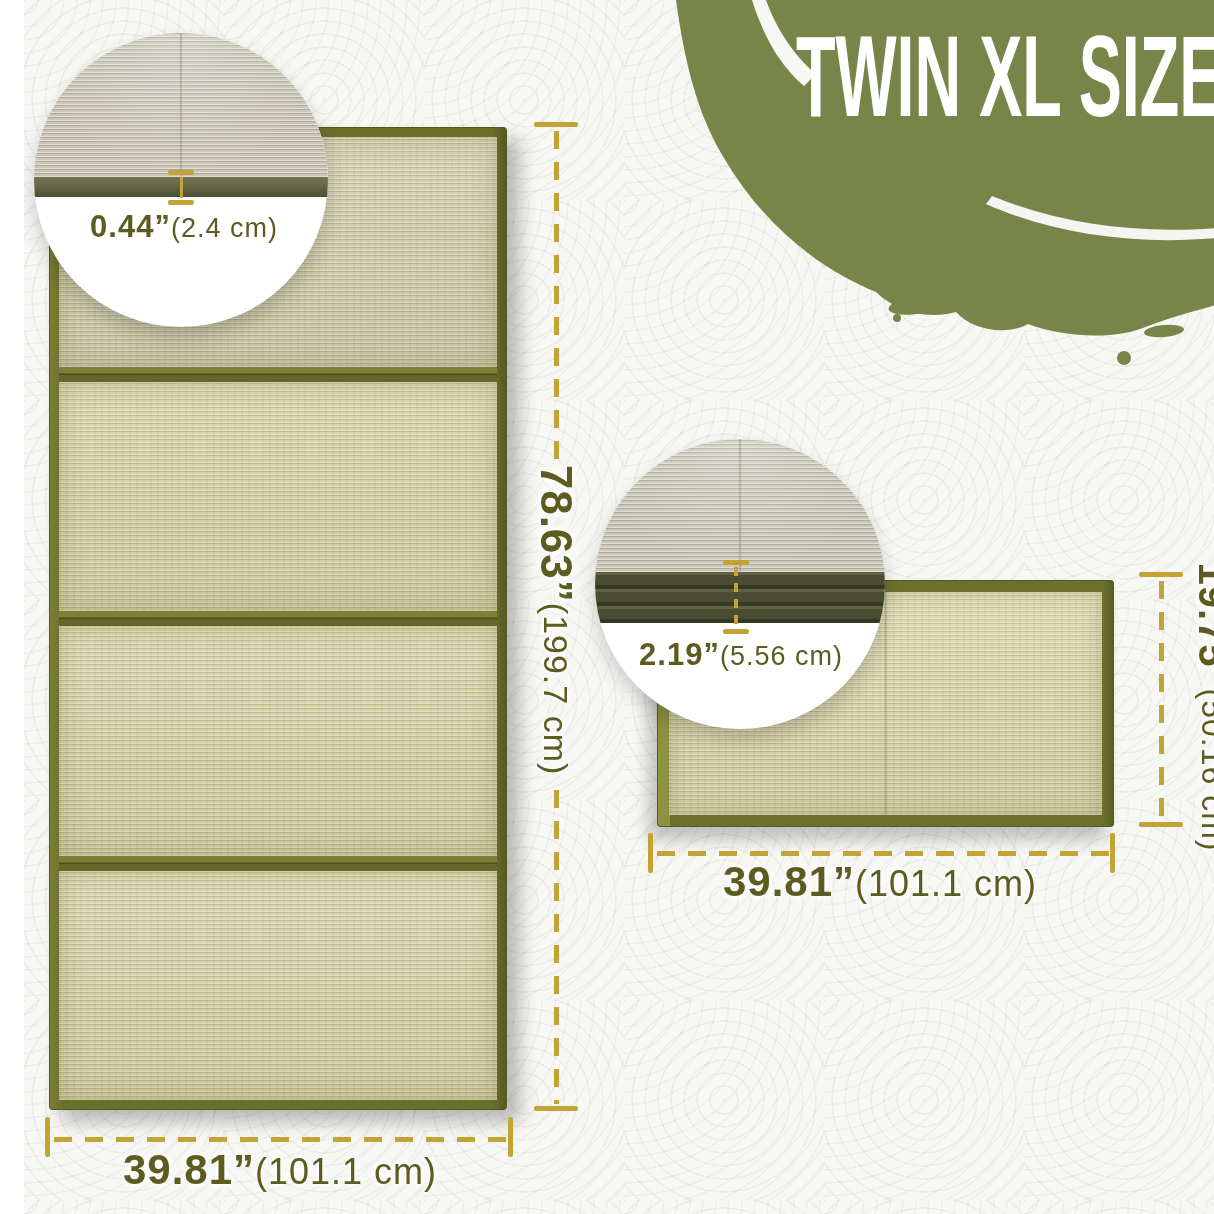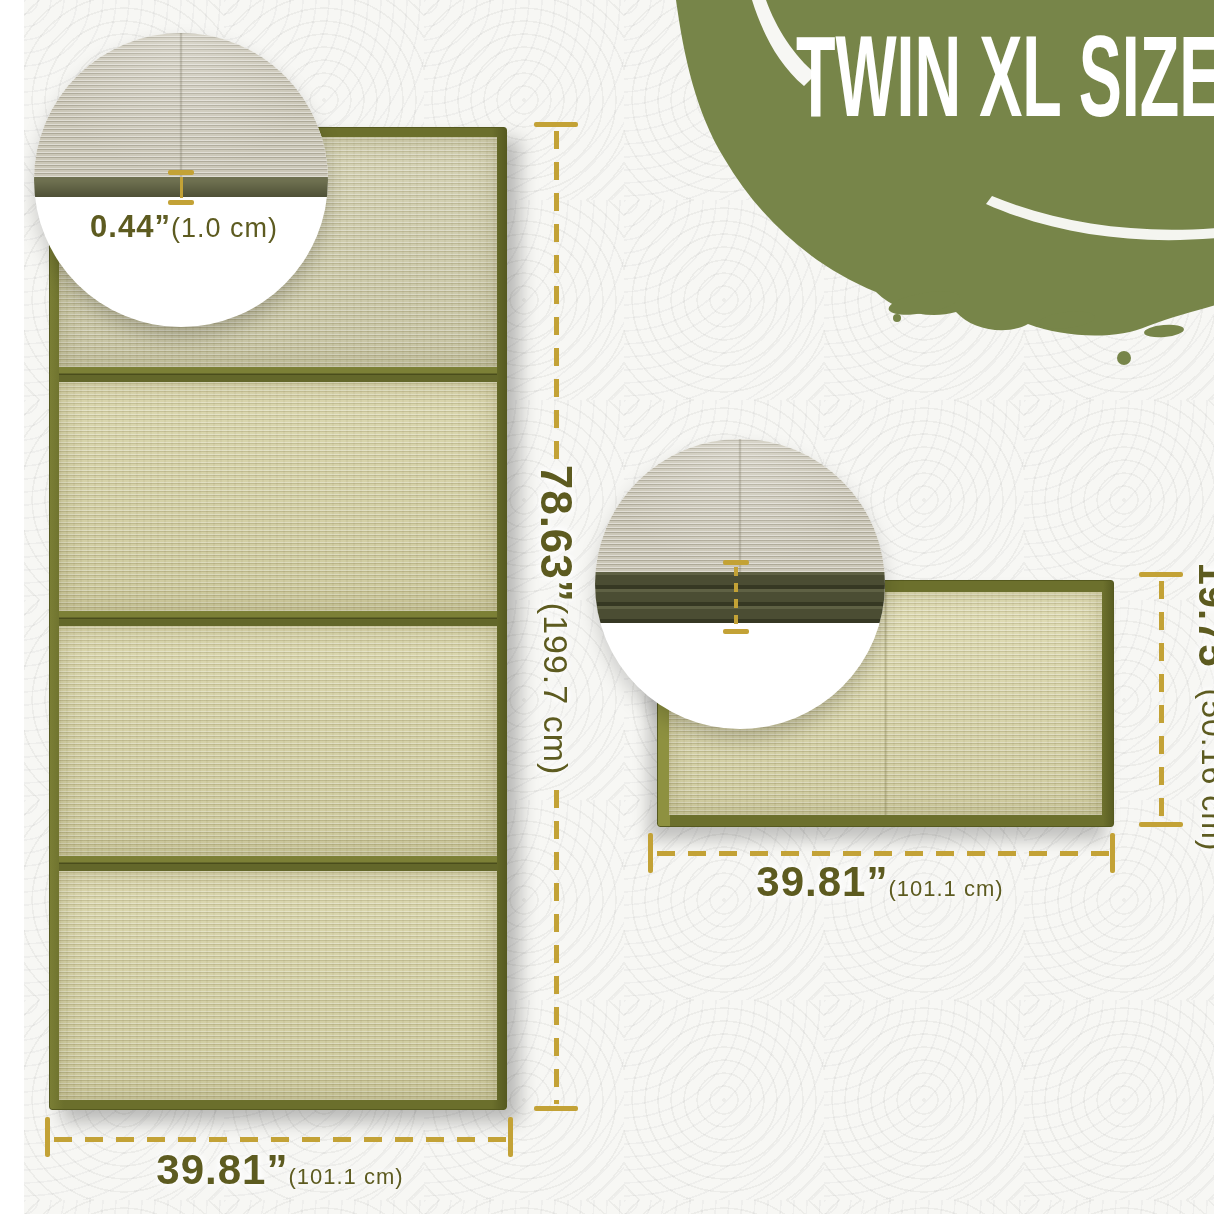--- a/index.html
+++ b/index.html
@@ -88,21 +88,21 @@
   .dash-v{position:absolute;width:5px;background:repeating-linear-gradient(180deg,#c3a236 0 18px,transparent 18px 31px);}
   .dash-h{position:absolute;height:5px;background:repeating-linear-gradient(90deg,#c3a236 0 18px,transparent 18px 31px);}
   .tick-h{position:absolute;width:44px;height:5px;background:#c3a236;border-radius:2px;}
   .tick-v{position:absolute;width:5px;height:40px;background:#c3a236;border-radius:2px;}
   
   .lbl{color:#5d5b20;letter-spacing:1px;white-space:nowrap;
        text-shadow:0 0 6px #fff,0 0 10px #fff,0 0 14px #fff;}
   .lbl .in{font-weight:bold;}
   .lbl-h{position:absolute;transform:translateX(-50%);}
   .lbl-h .in{font-size:42px;}
-  .lbl-h .cm{font-size:22px;}
+  .lbl-h .cm{font-size:36px;}
   .lbl-v{position:absolute;writing-mode:vertical-rl;text-orientation:mixed;transform:translate(-50%,-50%);}
   .lbl-v.tall .in{font-size:44px;}
   .lbl-v.tall .cm{font-size:34px;}
   .lbl-v.fold .in{font-size:40px;}
   .lbl-v.fold .cm{font-size:32px;}
   .lbl-inset{position:absolute;transform:translateX(-50%);}
   .lbl-inset .in{font-size:31px;}
   .lbl-inset .cm{font-size:27px;}
 </style>
 </head>
@@ -166,25 +166,28 @@
     <span class="in">39.81”</span><span class="cm">(101.1 cm)</span>
   </div>
 
   <div class="inset top">
     <div class="texture"></div>
     <div class="band"></div>
     <div class="g ind-tick-h" style="left:134px;top:137px;"></div>
     <div class="g ind-line-solid" style="left:146px;top:144px;height:21px;"></div>
     <div class="g ind-tick-h" style="left:134px;top:167px;"></div>
     <div class="lbl lbl-inset" style="left:150px;top:176px;">
-      <span class="in">0.44”</span><span class="cm">(1.0 cm)</span>
+      <span class="in">0.44”</span><span class="cm">(2.4 cm)</span>
     </div>
   </div>
 
   <div class="inset mid">
     <div class="texture"></div>
     <div class="band"></div>
     <div class="g ind-tick-h" style="left:128px;top:121px;"></div>
     <div class="g ind-line-dash" style="left:139px;top:128px;height:60px;"></div>
     <div class="g ind-tick-h" style="left:128px;top:190px;"></div>
+    <div class="lbl lbl-inset" style="left:146px;top:198px;">
+      <span class="in">2.19”</span><span class="cm">(5.56 cm)</span>
+    </div>
   </div>
 
 </div>
 
 </body></html>

